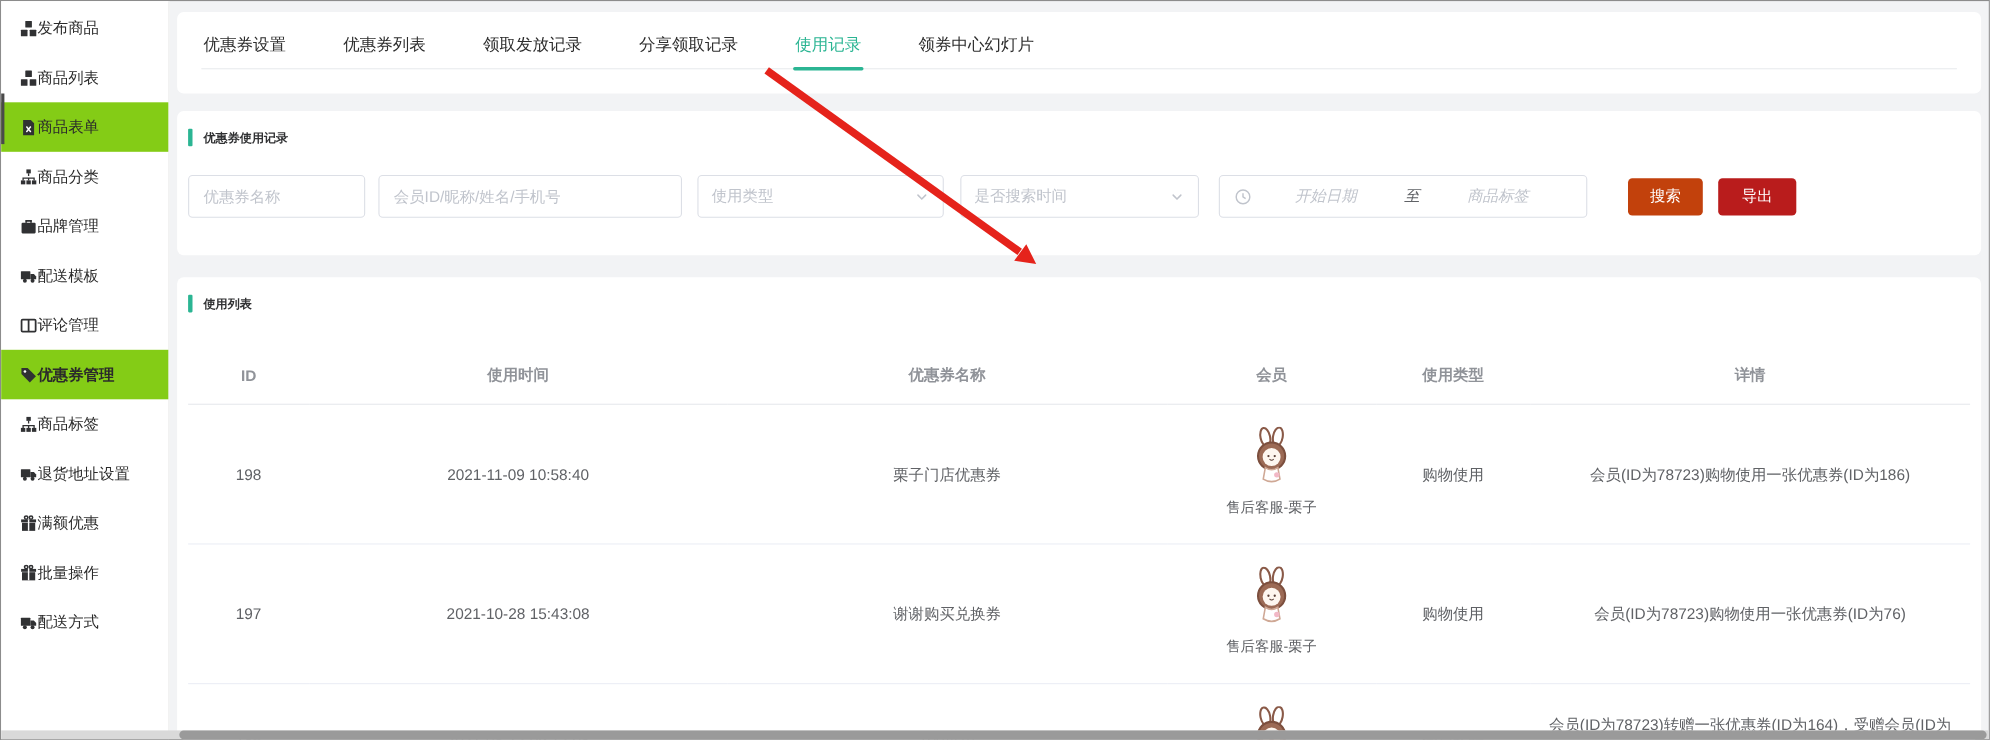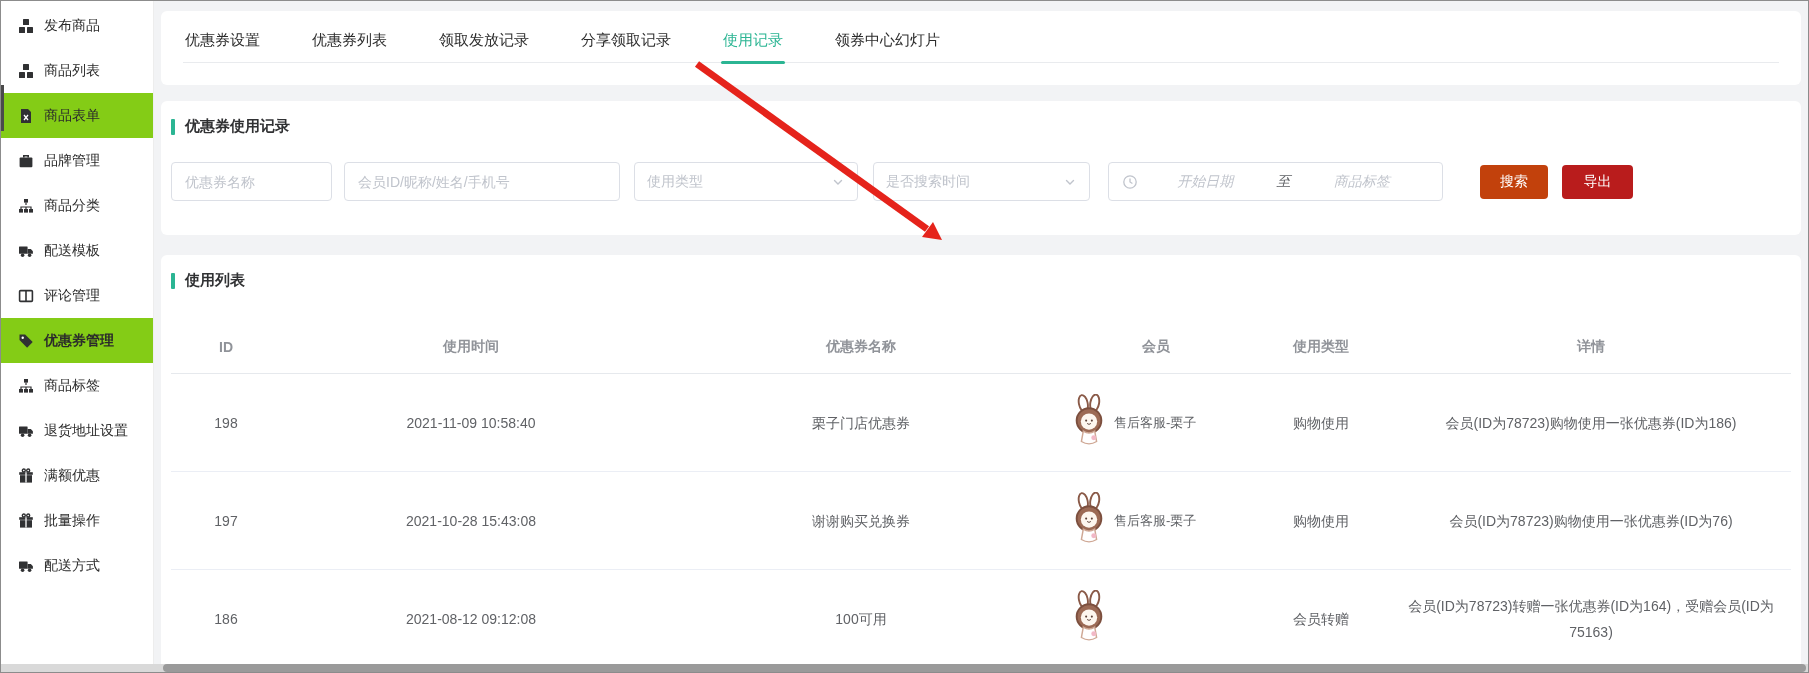--- a/index.html
+++ b/index.html
@@ -4,41 +4,41 @@
 <style>
   * { margin:0; padding:0; box-sizing:border-box; }
   html,body { background:#fff; }
   body { font-family:"Liberation Sans","DejaVu Sans",sans-serif; }
   .screen { position:relative; width:1809px; height:673px; overflow:hidden;
             border:1px solid #8c8c8c; background:#f2f3f5; display:flex; }
 
   
   .sidebar { position:relative; width:153px; background:#fff; flex:0 0 153px;
              border-right:1px solid #ededed; padding-top:2px; }
-  .sb-item { height:45px; display:flex; align-items:center; gap:10px;
+  .sb-item { height:45px; display:flex; align-items:center; 
              padding:0 10px 0 17px; font-size:14px; color:#2b2b2b; cursor:pointer; white-space:nowrap;text-align:right; }
   .sb-item.hl { background:#84cc16; }
   .sb-item.bold { font-weight:bold; }
   .sb-icon { width:16px; height:16px; display:inline-flex; flex:0 0 16px; }
   .sb-icon svg { width:16px; height:16px; }
   .sb-scroll-thumb { position:absolute; left:0; top:84px; width:3px; height:46px; background:#4a4a4a; }
 
   
   .main { flex:1; padding:10px 16px 0 7px; display:flex; flex-direction:column; }
   .card { background:#fff; border-radius:6px; }
 
   .tabs-card { padding:6px 22px 22px; }
   .tabs { display:flex; gap:48px; border-bottom:1px solid #e9ebee; }
   .tab { position:relative; padding:14px 2px 12px; font-size:15px; color:#2d2d2d; cursor:pointer; white-space:nowrap; }
   .tab.active { color:#2bb593; }
   .tab.active::after { content:''; position:absolute; left:0; right:0; bottom:-2px;
                        height:3px; border-radius:2px; background:#2bb593; }
 
   .filter-card { margin-top:16px; padding:16px 12px 34px 10px; }
-  .section-title { display:flex; align-items:center; gap:10px; font-size:15px;
+  .section-title { display:flex; align-items:center; gap:10px; font-size:11px;
                    font-weight:bold; color:#303133; }
   .bar { width:4px; height:16px; background:#2bb593; border-radius:1px; flex:0 0 4px; }
 
   .filter-row { margin-top:26px; display:flex; align-items:center; }
   .f-box { height:39px; border:1px solid #dcdfe6; border-radius:4px; background:#fff;
            display:flex; align-items:center; font-size:14px; color:#c0c4cc; }
   input.f-box { padding:0 13px; color:#606266; outline:none; }
   input.f-box::placeholder { color:#c0c4cc; }
   .w1 { width:161px; margin-right:12px; }
   .w2 { width:276px; margin-right:14px; }
@@ -54,21 +54,21 @@
          font-family:inherit; cursor:pointer; }
   .btn-search { width:68px; background:#c2410c; margin-right:14px;margin-left:36px; }
   .btn-export { width:71px; background:#b91c1c; }
 
   .list-card { margin-top:20px; padding:16px 10px 12px; flex:1; overflow:hidden; }
   table { width:100%; border-collapse:collapse; margin-top:30px; table-layout:fixed; }
   th { font-size:14px; font-weight:600; color:#909399; text-align:center;
        padding:18px 0 17px; border-bottom:1px solid #e6e9ed; }
   td { font-size:14px; color:#606266; text-align:center; vertical-align:middle;
        padding:20px 6px; border-bottom:1px solid #ebeef5; line-height:26px; }
-  .member-cell { display:flex; flex-direction:row; align-items:center; gap:3px; }
+  .member-cell { display:flex; flex-direction:column; align-items:center; gap:3px; }
   .avatar { width:44px; height:57px; }
   .avatar svg { width:44px; height:57px; display:block; }
   .member-name { font-size:13px; color:#606266; }
 
   
   .arrow-overlay { position:absolute; left:0; top:0; pointer-events:none; }
   .hscroll { position:absolute; left:0; right:0; bottom:0; height:8px; background:#d9d9d9; }
   .hthumb { position:absolute; left:162px; right:2px; top:0; height:8px;
             background:#9a9a9a; border-radius:4px; cursor:pointer; }
 </style>
@@ -103,38 +103,38 @@
           <span class="sb-icon">
             <svg viewBox="0 0 16 16">
               <path d="M3 1h7l3 3v11H3z" fill="#303133"></path>
               <path d="M6 7l4 5M10 7l-4 5" stroke="#fff" stroke-width="1.3"></path>
             </svg>
           </span>
           <span>商品表单</span>
         </div>
         <div class="sb-item">
           <span class="sb-icon">
-            <svg viewBox="0 0 16 16">
-              <rect x="1.6" y="4.6" width="12.8" height="9.6" rx="1" fill="#303133"></rect>
-              <path d="M5.8 4.6V2.8h4.4v1.8" stroke="#303133" stroke-width="1.6" fill="none"></path>
-            </svg>
-          </span>
-          <span>品牌管理</span>
-        </div>
-        <div class="sb-item">
-          <span class="sb-icon">
             <svg viewBox="0 0 16 16" fill="#303133">
               <rect x="6" y="1" width="4" height="3.6"></rect>
               <rect x="1" y="11" width="4" height="3.6"></rect>
               <rect x="6" y="11" width="4" height="3.6"></rect>
               <rect x="11" y="11" width="4" height="3.6"></rect>
               <path d="M8 4.6v2.4M3 11V9h10v2M8 9v2" stroke="#303133" stroke-width="1.2" fill="none"></path>
             </svg>
           </span>
           <span>商品分类</span>
+        </div>
+        <div class="sb-item">
+          <span class="sb-icon">
+            <svg viewBox="0 0 16 16">
+              <rect x="1.6" y="4.6" width="12.8" height="9.6" rx="1" fill="#303133"></rect>
+              <path d="M5.8 4.6V2.8h4.4v1.8" stroke="#303133" stroke-width="1.6" fill="none"></path>
+            </svg>
+          </span>
+          <span>品牌管理</span>
         </div>
         <div class="sb-item">
           <span class="sb-icon">
             <svg viewBox="0 0 16 16" fill="#303133">
               <rect x="1" y="3.6" width="8.6" height="7.2" rx="0.5"></rect>
               <path d="M9.6 6h3.2l2.1 2.3V10.8H9.6z"></path>
               <circle cx="4.6" cy="12.2" r="1.8"></circle>
               <circle cx="11.6" cy="12.2" r="1.8"></circle>
             </svg>
           </span>

